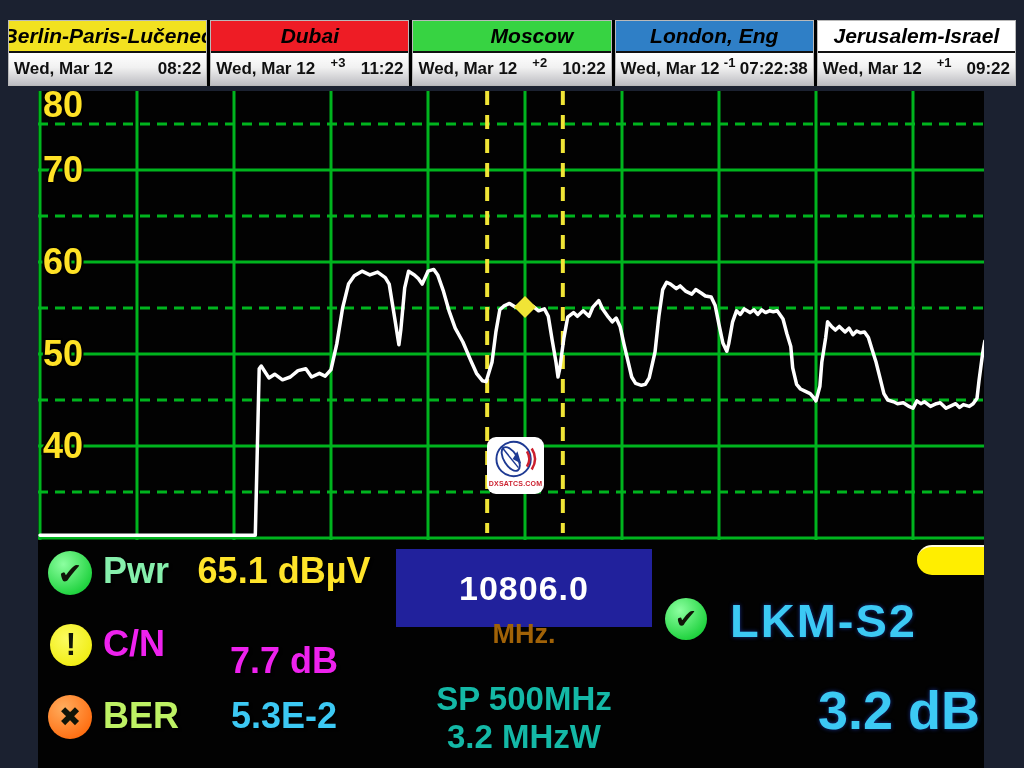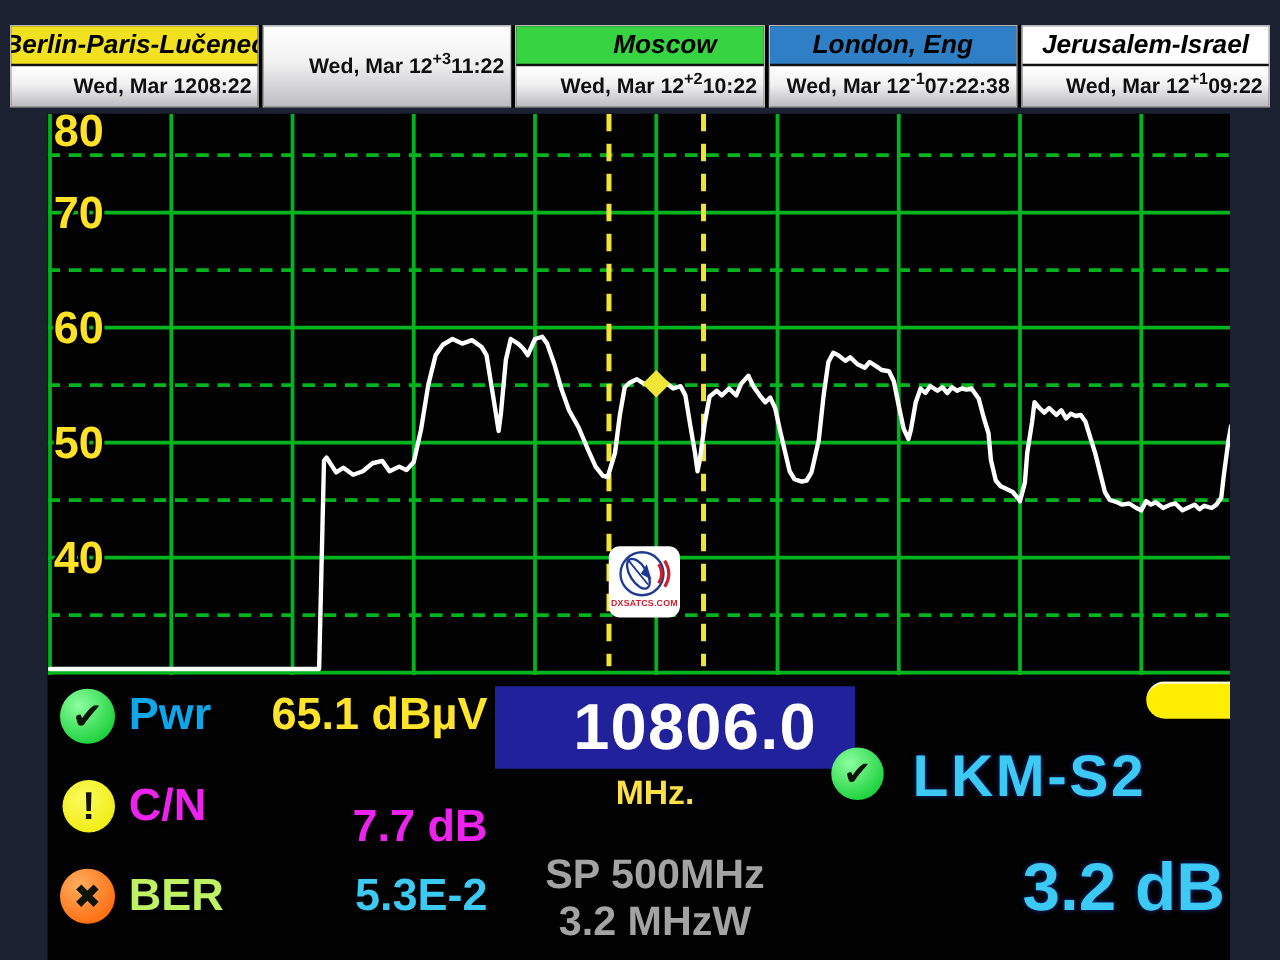--- a/index.html
+++ b/index.html
@@ -16,21 +16,21 @@
   .clock{
     flex:1;display:flex;flex-direction:column;min-width:0;
     border:1px solid #b9b9b9;box-sizing:border-box;
   }
   .clock-header{
     height:30px;display:flex;align-items:center;justify-content:center;
     font-style:italic;font-weight:bold;font-size:21px;color:#000;
     border-bottom:2px solid #111;white-space:nowrap;overflow:hidden;
   }
   .clock-times{
-    flex:1;display:flex;align-items:center;justify-content:flex-end;
+    flex:1;display:flex;align-items:center;justify-content:space-between;
     padding:0 5px;background:linear-gradient(#ffffff,#f1f1f1 45%,#bdbdc2);
     font-weight:bold;font-size:17px;color:#101010;white-space:nowrap;
   }
   .tz{font-size:13px;transform:translateY(-7px);}
   
   .screen{
     position:absolute;left:38px;top:91px;width:946px;height:677px;
     background:#020202;overflow:hidden;
   }
   #spectrum-svg{position:absolute;left:0;top:0;display:block;}
@@ -52,36 +52,36 @@
     background:radial-gradient(circle at 35% 30%,#8cffa0,#1fd23e 75%);}
   #icon-cn{left:12px;top:533px;width:42px;height:42px;font-size:31px;
     background:radial-gradient(circle at 40% 35%,#fcfc60,#f0ec10 80%);}
   #icon-ber{left:10px;top:604px;width:44px;height:44px;font-size:27px;
     background:radial-gradient(circle at 35% 30%,#ffad5e,#ff6d10 78%);}
   #icon-lkm{left:627px;top:507px;width:42px;height:42px;font-size:27px;
     background:radial-gradient(circle at 35% 30%,#8cffa0,#1fd23e 75%);}
   .rlabel{position:absolute;font-weight:bold;font-size:36px;white-space:nowrap;
     text-shadow:2px 2px 2px #000;}
   .rvalue{position:absolute;font-weight:bold;font-size:36px;white-space:nowrap;
-    width:212px;text-align:right;text-shadow:2px 2px 2px #000;}
+    width:212px;text-align:center;text-shadow:2px 2px 2px #000;}
   #lbl-pwr{left:65px;top:459px;} #val-pwr{left:140px;top:459px;}
   #lbl-cn{left:65px;top:532px;}  #val-cn{left:140px;top:532px;margin-top:17px;}
   #lbl-ber{left:65px;top:604px;} #val-ber{left:140px;top:604px;}
   #freq-box{
-    position:absolute;left:358px;top:458px;width:256px;height:66px;
+    position:absolute;left:358px;top:458px;width:256px;height:78px;
     display:flex;align-items:center;justify-content:center;
-    font-weight:bold;font-size:52px;color:#ffffff;letter-spacing:1px;padding-left:32px;
+    font-weight:bold;font-size:34px;color:#ffffff;letter-spacing:1px;
   }
   #freq-unit{
     position:absolute;left:358px;top:528px;width:256px;text-align:center;
-    font-weight:bold;font-size:27px;color:#fde047;
+    font-weight:bold;font-size:27px;color:#a16207;
   }
   #span-label,#bw-label{
     position:absolute;left:343px;width:286px;text-align:center;
-    font-weight:bold;font-size:33px;color:#a3a3a3;white-space:nowrap;
+    font-weight:bold;font-size:33px;color:#14b8a6;white-space:nowrap;
   }
   #span-label{top:589px;} #bw-label{top:627px;}
   #sig-name{
     position:absolute;left:692px;top:502px;font-weight:bold;font-size:47px;
     letter-spacing:2px;white-space:nowrap;text-shadow:0 0 4px rgba(40,90,255,.55);
   }
   #sig-margin{
     position:absolute;left:780px;top:588px;font-weight:bold;font-size:54px;
     white-space:nowrap;text-shadow:0 0 4px rgba(40,90,255,.55);
   }
@@ -98,20 +98,21 @@
   <div class="clock">
     <div class="clock-header" style="background: rgb(242, 225, 32);">Berlin-Paris-Lučenec</div>
     <div class="clock-times">
       <span class="date">Wed, Mar 12</span>
       <span class="tz"></span>
       <span class="time">08:22</span>
     </div>
   </div>
 
   <div class="clock">
+    <div class="clock-header" style="background: rgb(238, 28, 37);">Dubai</div>
     <div class="clock-times">
       <span class="date">Wed, Mar 12</span>
       <span class="tz">+3</span>
       <span class="time">11:22</span>
     </div>
   </div>
 
   <div class="clock">
     <div class="clock-header" style="background: rgb(55, 211, 66); padding-left: 40px;">Moscow</div>
     <div class="clock-times">
@@ -188,21 +189,21 @@
         <path d="M40 14 q5 8 0 16" fill="none" stroke="currentColor" stroke-width="2.6"></path>
         <path d="M45 11 q7 11 0 22" fill="none" stroke="currentColor" stroke-width="2.6"></path>
       </g>
     </svg>
     <div class="logo-text" style="color: rgb(204, 31, 45);">DXSATCS.COM</div>
   </div>
 
   <div class="icon" id="icon-pwr">
     <span>✔</span>
   </div>
-  <div class="rlabel" id="lbl-pwr" style="color: #0ea5e9;">Pwr</div>
+  <div class="rlabel" id="lbl-pwr" style="color: #86efac;">Pwr</div>
   <div class="rvalue" id="val-pwr" style="color: rgb(255, 228, 42);">65.1 dBµV</div>
 
   <div class="icon" id="icon-cn">
     <span>!</span>
   </div>
   <div class="rlabel" id="lbl-cn" style="color: rgb(238, 34, 238);">C/N</div>
   <div class="rvalue" id="val-cn" style="color: rgb(238, 34, 238);">7.7 dB</div>
 
   <div class="icon" id="icon-ber">
     <span>✖</span>

